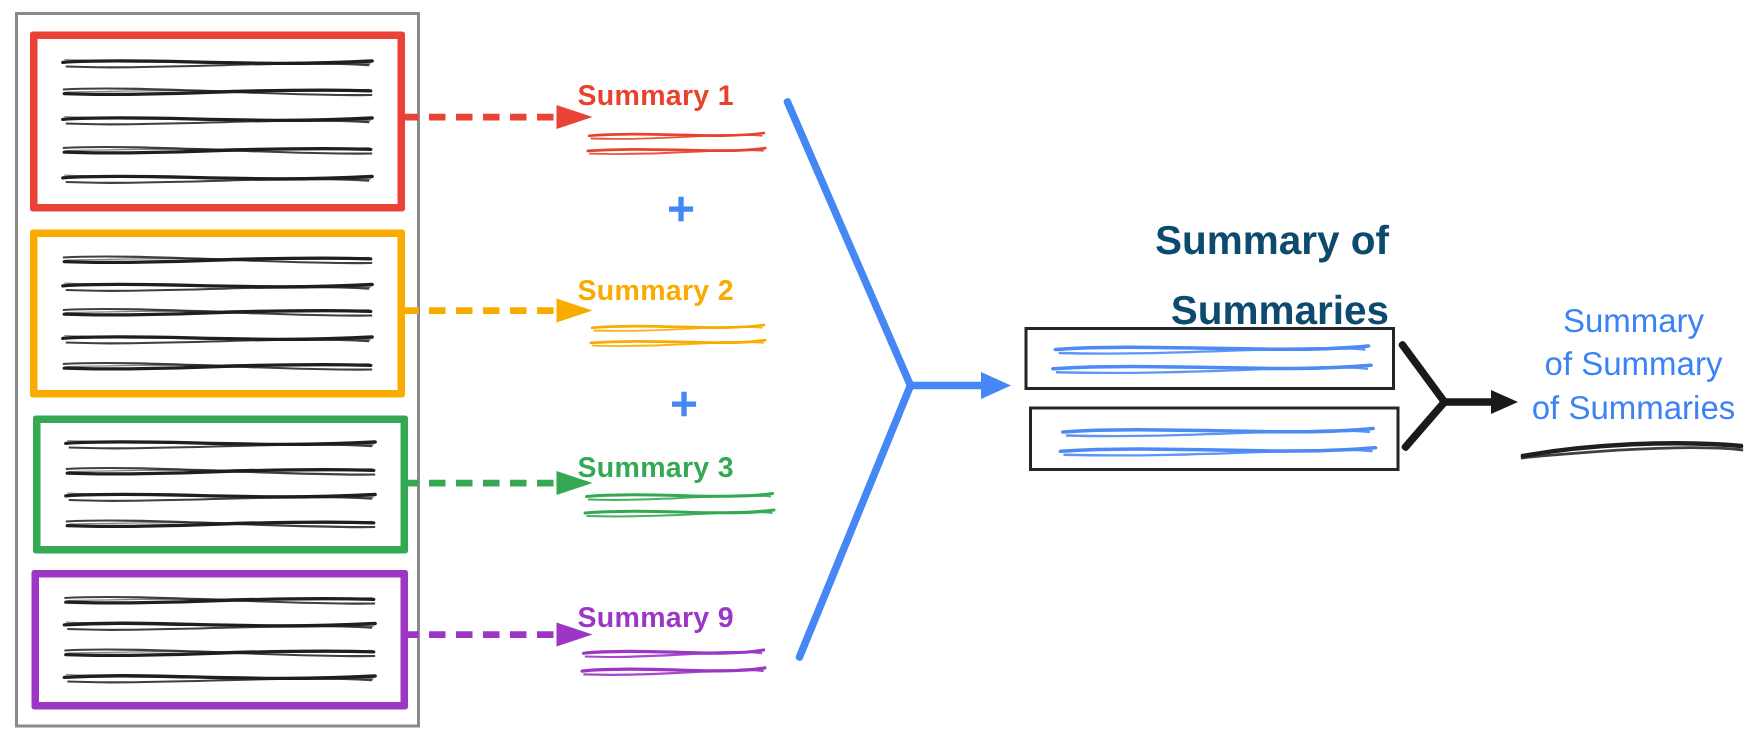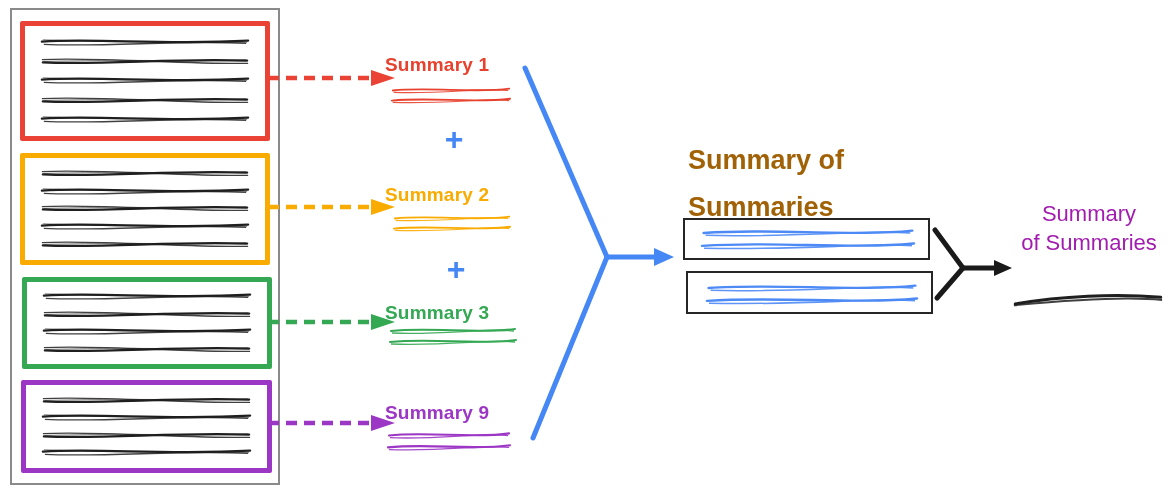--- a/index.html
+++ b/index.html
@@ -29,27 +29,27 @@
   .sum-label{width:140px;text-align:left;font-size:19px;font-weight:600;letter-spacing:.2px;white-space:nowrap;}
   .c-red{color:#e8422f;} .c-orange{color:#f9ab00;} .c-green{color:#34a853;} .c-purple{color:#9c36c5;} .c-ink{color:#1f1f1f;}
 
   .plus{width:36px;text-align:center;font-size:32px;font-weight:700;color:#4587f4;line-height:34px;}
 
   
   .merge line{stroke-width:5;stroke-linecap:round;fill:none;}
   .merge-blue line{stroke:#4587f4;} .merge-blue polygon{fill:#4587f4;}
   .merge-black line{stroke:#1a1a1a;} .merge-black polygon{fill:#1a1a1a;}
 
-  .heading{left:688px;top:137px;width:238px;text-align:left;font-size:27px;font-weight:700;
-           line-height:47px;color:#a16207;}
+  .heading{left:688px;top:137px;width:238px;text-align:right;font-size:27px;font-weight:700;
+           line-height:47px;color:#0c4a6e;}
 
   .sum-box{box-sizing:border-box;border:2px solid #262626;background:#ffffff;}
   .sum-box svg{position:absolute;color:#4d8af5;}
 
-  .final-text{left:1008px;top:199px;width:162px;text-align:center;font-size:22px;line-height:29px;color:#a21caf;}
+  .final-text{left:1008px;top:199px;width:162px;text-align:center;font-size:22px;line-height:29px;color:#3b82f6;}
 
   .scr{overflow:visible;display:block;}
 </style>
 </head>
 <body>
 
 <div class="canvas">
 
   <svg width="0" height="0" style="position:absolute" aria-hidden="true">
     <defs>
@@ -207,19 +207,20 @@
 
   <svg class="abs merge merge-black" style="left:930px;top:222px" width="90" height="90" viewBox="0 0 90 90">
     <line x1="5" y1="8" x2="33" y2="46"></line>
     <line x1="7" y1="76" x2="33" y2="46"></line>
     <line x1="33" y1="46" x2="66" y2="46"></line>
     <polygon points="64,38 82,46 64,54"></polygon>
   </svg>
 
   <div class="abs final-text">
     <div>Summary</div>
+    <div>of Summary</div>
     <div>of Summaries</div>
   </div>
   <svg class="abs scr c-ink" style="left:1012px;top:292px;width:152px;height:16px">
       <use href="#scr1" width="100%" height="100%"></use>
     </svg>
 
 </div>
 
 </body></html>

